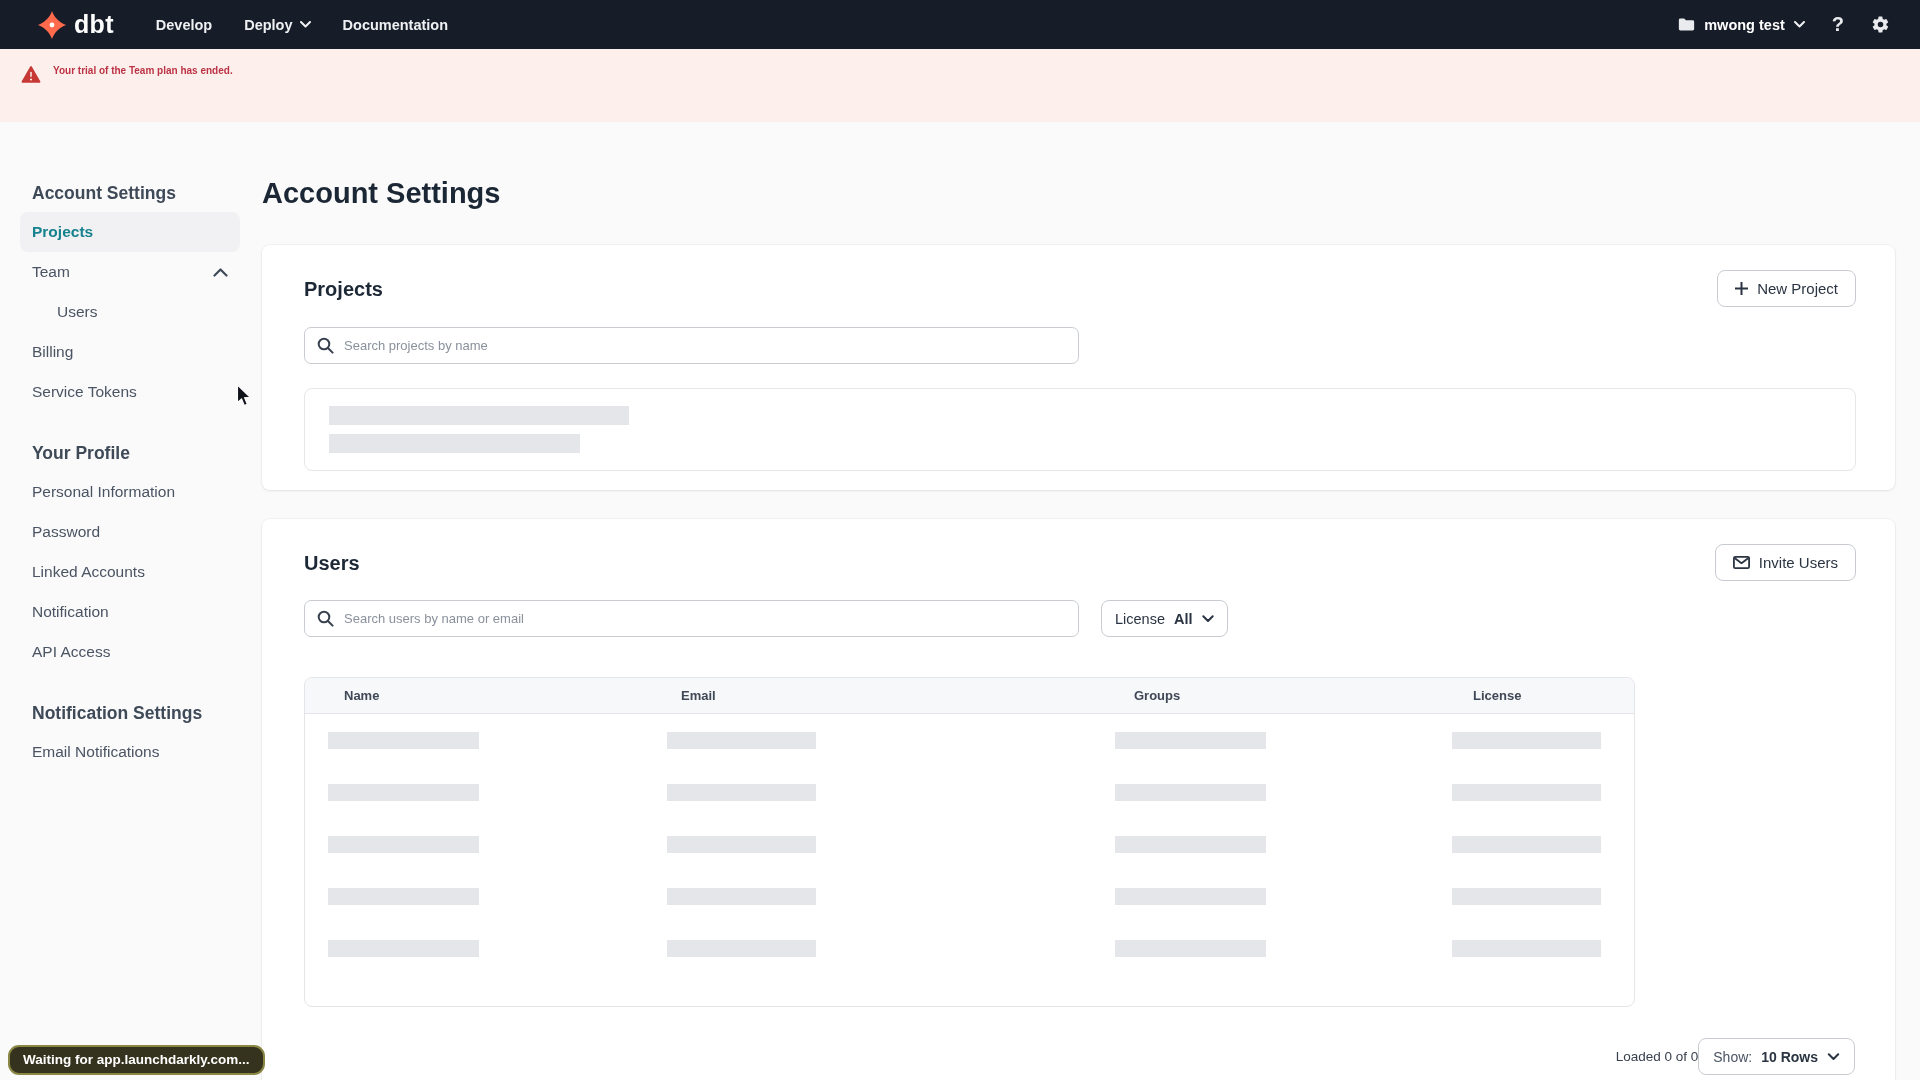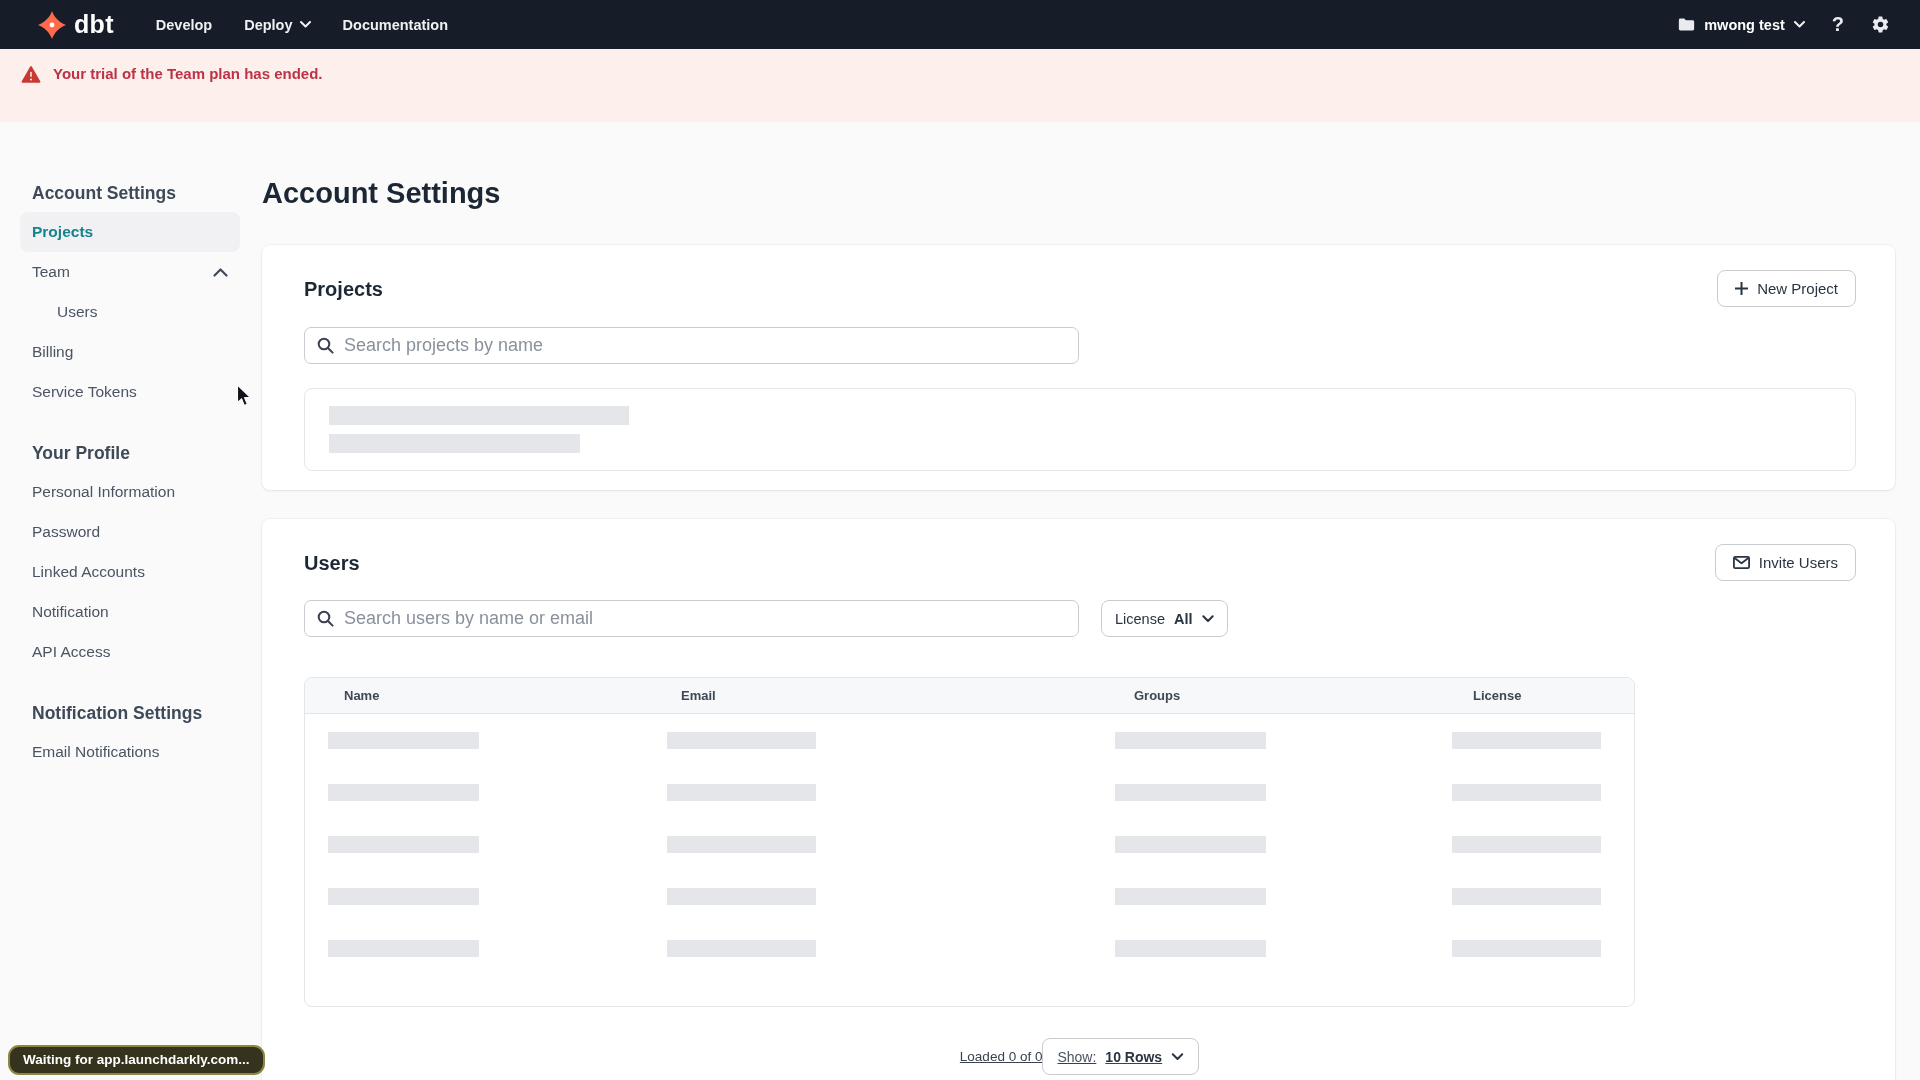--- a/index.html
+++ b/index.html
@@ -21,21 +21,21 @@
   .nav-menu { display:flex; gap:32px; margin-left:42px; }
   .nav-item { font-size:14.5px; font-weight:600; color:#eef0f2; display:flex; align-items:center; gap:7px; cursor:pointer; }
   .nav-right { margin-left:auto; display:flex; align-items:center; gap:27px; }
   .account-switcher { display:flex; align-items:center; gap:9px; font-size:14.5px; font-weight:600; color:#fff; cursor:pointer; }
   .navbar-icon-btn { color:#e9ebee; display:flex; align-items:center; cursor:pointer; }
   .help-glyph { font-size:20px; font-weight:700; }
 
   
   .banner { height:73px; background:#fcefec; display:flex; padding:15px 0 0 21px; }
   .banner-icon { margin-top:1px; flex:0 0 auto; }
-  .banner-text { margin-left:12px; font-size:15px; line-height:1; }
+  .banner-text { margin-left:12px; font-size:10px; line-height:1; }
   .banner-title { color:#bc3345; font-weight:700; margin:2px 0 0; }
   .banner-body { color:#39414e; margin-top:12px; }
   .banner-link { color:#bc3345; text-decoration:underline; cursor:pointer; }
 
   
   .layout { display:flex; align-items:flex-start; }
 
   
   .sidebar { width:262px; flex:0 0 262px; padding:60px 0 0 20px; }
   .side-heading { font-size:17.5px; font-weight:700; color:#3f4a59; margin:0 0 8px 12px; line-height:22px; }
@@ -65,21 +65,21 @@
   .btn {
     height:37px; background:#fff; border:1px solid #c8ccd1; border-radius:8px;
     display:flex; align-items:center; gap:9px; padding:0 17px;
     font-size:15px; color:#2a3442; cursor:pointer; font-family:inherit;
   }
 
   .search-wrap { position:relative; width:775px; }
   .search-wrap .search-icon { position:absolute; left:13px; top:10px; pointer-events:none; }
   .search-input {
     width:100%; height:37px; border:1px solid #c9cdd2; border-radius:7px;
-    padding:0 12px 0 39px; font-size:18px; color:#2a3442; font-family:inherit; background:#fff; outline:none;
+    padding:0 12px 0 39px; font-size:13px; color:#2a3442; font-family:inherit; background:#fff; outline:none;
   }
   .search-input::placeholder { color:#8a919c; }
   .projects-search { margin-top:20px; }
 
   .skeleton-box { margin-top:24px; height:83px; border:1px solid #e5e7ea; border-radius:8px; padding:17px 0 0 24px; }
   .skel { background:#e4e6e9; height:19px; }
   .skel + .skel { margin-top:9px; }
   .skel-a { width:300px; } .skel-b { width:251px; }
 
   .filter-row { display:flex; gap:22px; margin-top:19px; align-items:center; }
@@ -94,21 +94,21 @@
   .t-head .th { padding-left:39px; font-size:13px; font-weight:700; color:#3f4856; }
   .t-row { height:52px; position:relative; }
   .row-skel { position:absolute; top:18px; height:17px; background:#e4e6e9; }
   .rs1 { left:23px;  width:151px; }
   .rs2 { left:362px; width:149px; }
   .rs3 { left:810px; width:151px; }
   .rs4 { left:1147px; width:149px; }
   .rs5 { left:1443px; right:-1px; }
   .t-bottom-pad { height:32px; }
 
-  .table-footer { width:1551px; display:flex; justify-content:center; align-items:center; margin-top:31px;text-decoration:underline; }
+  .table-footer { width:1551px; display:flex; justify-content:flex-end; align-items:center; margin-top:31px; }
   .loaded-text { font-size:13.5px; color:#39414e; }
   .show-rows { padding:0 14px; font-size:14px; gap:9px; }
   .show-label { color:#4a5463; }
   .show-value { font-weight:600; }
 
   
   .status-pill {
     position:absolute; left:8px; top:1045px; z-index:50;
     background:#35331d; border:2px solid #8a8745; border-radius:11px;
     color:#fff; font-size:13.5px; font-weight:700; height:30px; line-height:26px; padding:0 13px;

